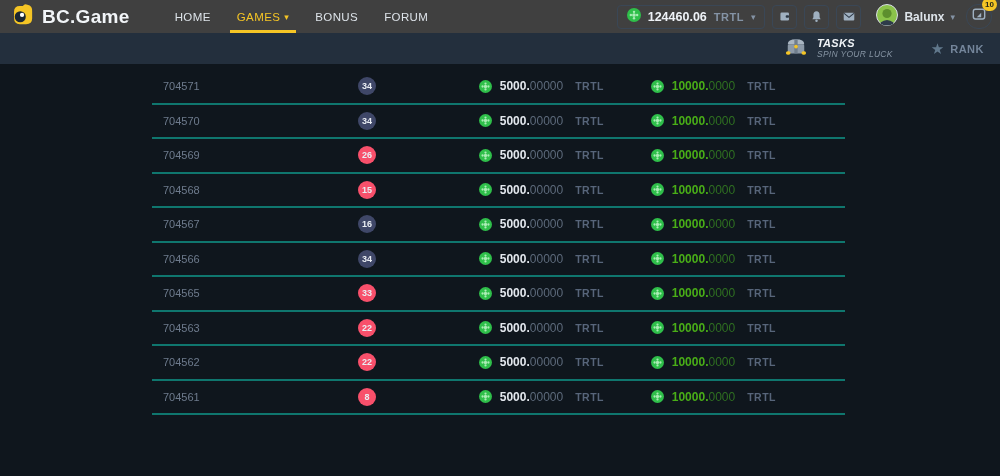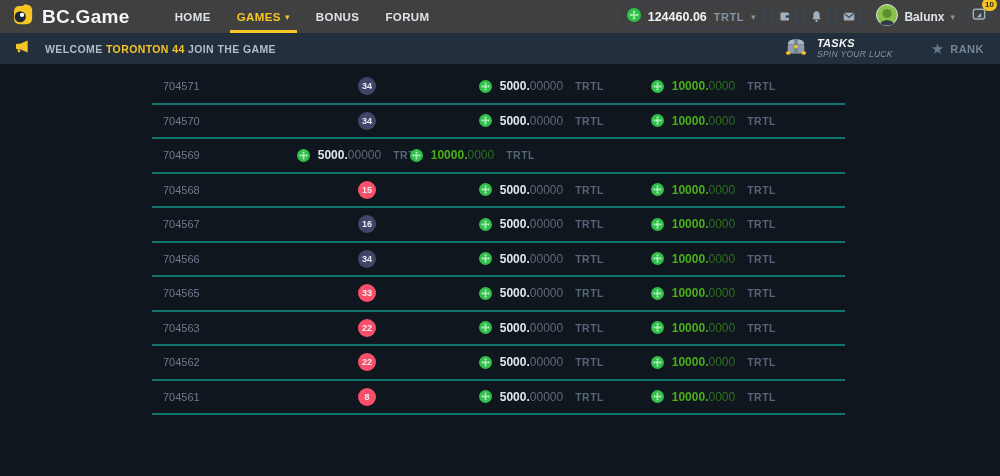--- a/index.html
+++ b/index.html
@@ -6,21 +6,21 @@
   html,body { width:1000px; height:476px; overflow:hidden; background:#0f161d;
               font-family:"Liberation Sans","DejaVu Sans",sans-serif; }
 
   
   .topbar { position:relative; height:33px; background:#404040; display:flex; align-items:center;
             padding:0 8px 0 8px; }
   .logo { display:flex; align-items:center; gap:7px; margin-left:2px; }
   .logo-text { color:#f2f5f8; font-size:19px; font-weight:bold; letter-spacing:0.3px; }
   .nav { display:flex; align-items:stretch; height:33px; margin-left:32px; }
   .nav-item { position:relative; display:flex; align-items:center; padding:0 13px;
-              font-size:11.5px; font-weight:bold; color:#dde3e9; letter-spacing:0.4px; cursor:pointer; }
+              font-size:11.5px; font-weight:normal; color:#dde3e9; letter-spacing:0.4px; cursor:pointer; }
   .nav-item .caret { font-size:9px; margin-left:4px; color:#f5c525; }
   .nav-item.active { color:#f5c525; }
   .nav-item.active::after { content:""; position:absolute; left:6px; right:6px; bottom:0;
                             height:3px; background:#f5c525; }
   .top-right { margin-left:auto; display:flex; align-items:center; gap:7px; }
   .balance-pill { display:flex; align-items:center; gap:7px; height:24px; padding:0 9px;
                   border:1px solid #3a4756; border-radius:4px; cursor:pointer; }
   .balance-amount { color:#eef2f7; font-size:12.5px; font-weight:bold; }
   .balance-cur { color:#8violet493a5; color:#8493a5; font-size:11px; font-weight:bold; letter-spacing:0.5px; }
   .pill-caret { color:#8493a5; font-size:9px; }
@@ -166,29 +166,20 @@
           <rect x="1.5" y="1.5" width="13" height="11" rx="2.5" fill="none" stroke="#9fb0c0" stroke-width="1.6"></rect>
           <path d="M5.5 10.5 L10.5 5.5 L10.5 10.5 Z" fill="#9fb0c0"></path>
         </svg>
       </span>
       <span class="chat-badge">10</span>
     </div>
   </div>
 </div>
 
 <div class="announce">
-  <div class="announce-left">
-    <span>
-      <svg width="17" height="15" viewBox="0 0 18 16">
-        <path fill="#f5c525" d="M14.5 1.5 L6.5 5 L3.5 5 Q2 5 2 6.5 L2 9.5 Q2 11 3.5 11 L6.5 11 L14.5 14.5 Z"></path>
-        <rect x="4" y="11" width="2.4" height="3.2" rx="1" fill="#f5c525"></rect>
-      </svg>
-    </span>
-    <span class="announce-text"><span>WELCOME </span><span class="hl">TORONTON 44</span><span> JOIN THE GAME</span></span>
-  </div>
 
   <div class="announce-right">
     <div class="tasks">
       <span>
         <svg width="26" height="22" viewBox="0 0 28 24">
           <rect x="5" y="9" width="18" height="10" rx="1.5" fill="#8d9aa8"></rect>
           <path d="M5 9 Q5 3.5 14 3.5 Q23 3.5 23 9 Z" fill="#aab6c2"></path>
           <rect x="12.2" y="3.5" width="3.6" height="15.5" fill="#707e8d"></rect>
           <circle cx="14" cy="11.5" r="2" fill="#f5c525"></circle>
           <rect x="3" y="16.5" width="5" height="4" rx="2" fill="#f5c525"></rect>
@@ -278,20 +269,23 @@
         </svg>
       </span>
       <span class="prof-main">10000.</span>
       <span class="prof-dec">0000</span>
       <span class="cur">TRTL</span>
     </div>
   </div>
 
   <div class="t-row">
     <div class="cell-id">704569</div>
+    <div class="cell-result">
+      <span class="badge red">26</span>
+    </div>
     <div class="cell-amount">
       <span class="coin">
         <svg width="13" height="13" viewBox="0 0 16 16">
           <circle cx="8" cy="8" r="8" fill="#2fbf4a"></circle>
           <circle cx="8" cy="8" r="2.1" fill="#a9ecb4"></circle>
           <circle cx="8" cy="4.4" r="1.4" fill="#a9ecb4"></circle>
           <circle cx="8" cy="11.6" r="1.4" fill="#a9ecb4"></circle>
           <circle cx="4.4" cy="8" r="1.4" fill="#a9ecb4"></circle>
           <circle cx="11.6" cy="8" r="1.4" fill="#a9ecb4"></circle>
         </svg>

